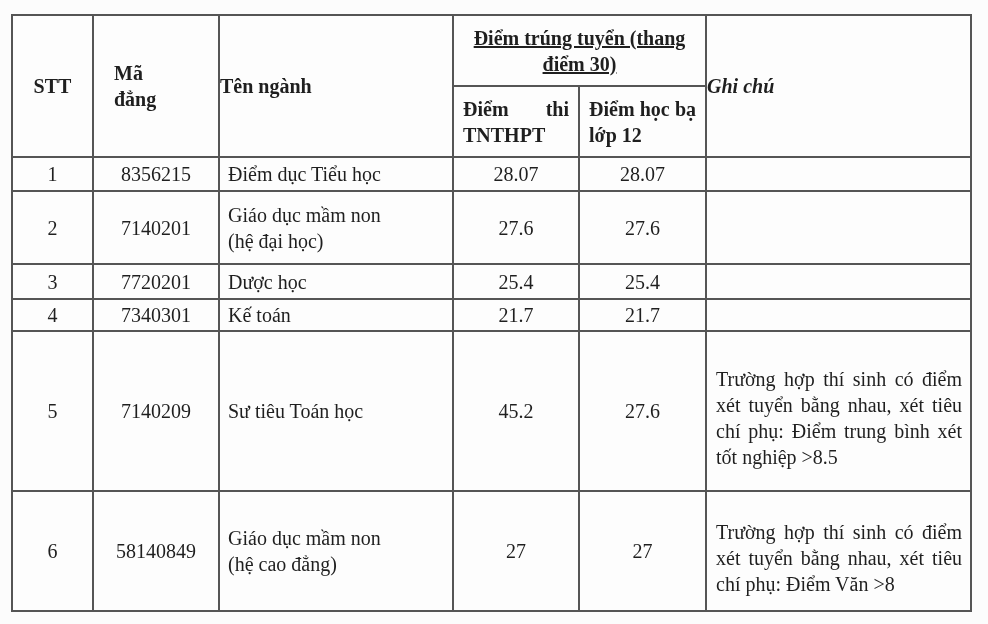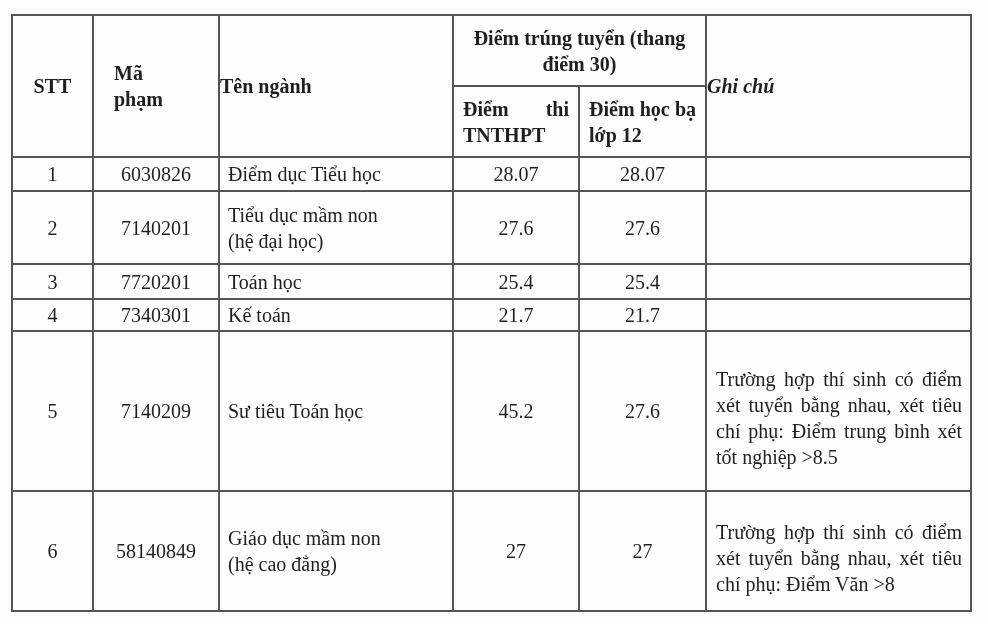--- a/index.html
+++ b/index.html
@@ -41,21 +41,21 @@
   col.c-hb    { width: 127px; }
   col.c-note  { width: 265px; }
 
   
   thead th { font-weight: bold; font-size: 20px; }
   tr.hrow-1 { height: 71px; }
   tr.hrow-2 { height: 71px; }
   th.h-stt { text-align: center; font-size: 21px; margin-left: 12px; }
   th.h-code { text-align: left; padding: 0 38px 0 20px; }
   th.h-name { text-align: left; }
-  th.h-span { padding: 8px 10px; }
+  th.h-span { padding: 8px 10px; text-decoration: underline; }
   th.h-sub { text-align: justify; text-align-last: auto; padding: 0 9px; vertical-align: middle; border-radius: 13px; }
   th.h-note { text-align: left; font-style: italic; }
 
   
   tbody td { font-size: 20px; }
   td.c-center { text-align: center; }
   td.c-name-cell { text-align: left; padding: 2px 56px 2px 8px; }
   td.c-note-cell {
     text-align: justify;
     padding: 17px 8px 3px 9px;
@@ -79,51 +79,51 @@
       <col class="c-stt">
       <col class="c-code">
       <col class="c-name">
       <col class="c-exam">
       <col class="c-hb">
       <col class="c-note">
     </colgroup>
     <thead>
       <tr class="hrow-1">
         <th class="h-stt" rowspan="2">STT</th>
-        <th class="h-code" rowspan="2">Mã phạm</th>
+        <th class="h-code" rowspan="2">Mã đẳng</th>
         <th class="h-name" rowspan="2">Tên ngành</th>
         <th class="h-span" colspan="2">Điểm trúng tuyển (thang điểm 30)</th>
         <th class="h-note" rowspan="2">Ghi chú</th>
       </tr>
       <tr class="hrow-2">
         <th class="h-sub">Điểm thi TNTHPT</th>
         <th class="h-sub">Điểm học bạ lớp 12</th>
       </tr>
     </thead>
     <tbody>
       <tr class="r-0">
         <td class="c-center">1</td>
-        <td class="c-center">6030826</td>
+        <td class="c-center">8356215</td>
         <td class="c-name-cell">Điểm dục Tiểu học</td>
         <td class="c-center">28.07</td>
         <td class="c-center">28.07</td>
         <td class="c-note-cell"></td>
       </tr>
       <tr class="r-1">
         <td class="c-center">2</td>
         <td class="c-center">7140201</td>
-        <td class="c-name-cell">Tiểu dục mầm non (hệ đại học)</td>
+        <td class="c-name-cell">Giáo dục mầm non (hệ đại học)</td>
         <td class="c-center">27.6</td>
         <td class="c-center">27.6</td>
         <td class="c-note-cell"></td>
       </tr>
       <tr class="r-2">
         <td class="c-center">3</td>
         <td class="c-center">7720201</td>
-        <td class="c-name-cell">Toán học</td>
+        <td class="c-name-cell">Dược học</td>
         <td class="c-center">25.4</td>
         <td class="c-center">25.4</td>
         <td class="c-note-cell"></td>
       </tr>
       <tr class="r-3">
         <td class="c-center">4</td>
         <td class="c-center">7340301</td>
         <td class="c-name-cell">Kế toán</td>
         <td class="c-center">21.7</td>
         <td class="c-center">21.7</td>

